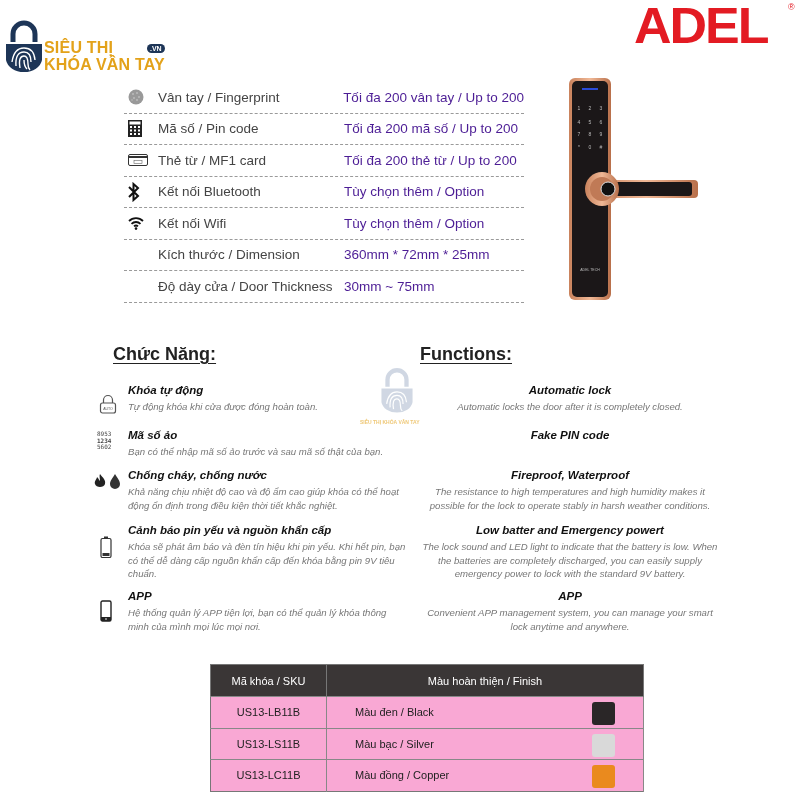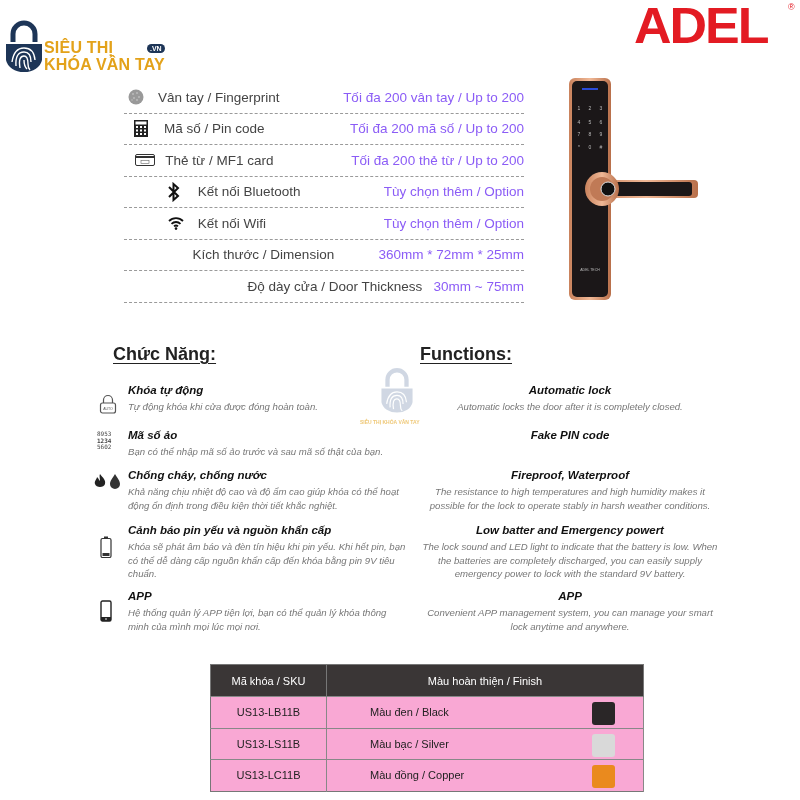--- a/index.html
+++ b/index.html
@@ -8,24 +8,24 @@
 
   
   .brand-logo { position: absolute; left: 2px; top: 20px; width: 180px; height: 56px; }
   .brand-text { position: absolute; left: 42px; top: 19px; font-weight: 700; color: #e3a21a; font-size: 16px; line-height: 17px; letter-spacing: 0.2px; }
   .brand-vn { position: absolute; left: 145px; top: 24px; background: #1d3557; color: #fff; font-size: 7px; font-weight: 700; padding: 1px 3px; border-radius: 5px; }
   .adel { position: absolute; left: 634px; top: 0px; font-family: "Liberation Sans", sans-serif; font-weight: 700; font-size: 52px; color: #e31b23; letter-spacing: -2px; line-height: 52px; transform: scaleY(0.95); }
   .adel-r { position: absolute; left: 788px; top: 2px; font-size: 9px; color: #e31b23; }
 
   
   .specs { position: absolute; left: 124px; top: 82px; width: 400px; }
-  .spec-row { position: relative; height: 31.5px; border-bottom: 1px dashed #9a9a9a; display: flex; align-items: center; justify-content: flex-end; }
+  .spec-row { position: relative; height: 31.5px; border-bottom: 1px dashed #9a9a9a; display: flex; align-items: center; }
   .spec-icon { width: 34px; height: 20px; display: flex; align-items: center; justify-content: flex-start; padding-left: 4px; }
   .spec-label { width: 186px; font-size: 13.5px; color: #444; white-space: nowrap; }
-  .spec-value { font-size: 13.5px; color: #8b5cf6; white-space: nowrap; }
+  .spec-value { font-size: 13.5px; color: #4c1d95; white-space: nowrap; }
 
   
   .product { position: absolute; left: 564px; top: 74px; width: 140px; height: 230px; }
 
   
   .col { position: absolute; top: 344px; width: 300px; }
   .col-left { left: 96px; }
   .col-right { left: 420px; }
   .col-title { font-weight: 700; font-size: 18px; color: #222; text-decoration: underline; text-underline-offset: 3px; margin-bottom: 14px; height: 24px; }
   .col-left .col-title { padding-left: 17px; }
@@ -38,21 +38,21 @@
 
   
   .watermark { position: absolute; left: 378px; top: 366px; width: 38px; height: 50px; opacity: 0.35; }
   .watermark-text { position: absolute; left: 360px; top: 419px; font-size: 5px; color: #e3a21a; opacity: 0.6; font-weight: 700; white-space: nowrap; }
 
   
   .sku-table { position: absolute; left: 210px; top: 664px; width: 434px; border-collapse: collapse; border: 1px solid #777; }
   .sku-table th { background: #3a3636; color: #fff; font-weight: 400; font-size: 11px; height: 32px; border-right: 1px solid #777; }
   .sku-table td { font-size: 11px; color: #222; height: 31.5px; border-top: 1px solid #888; border-right: 1px solid #888; background: #f9a8d4; }
   .sku-table .c-sku { width: 116px; text-align: center; }
-  .sku-table .c-fin { position: relative; padding-left: 43px; }
+  .sku-table .c-fin { position: relative; padding-left: 28px; }
   .swatch { position: absolute; right: 28px; top: 5px; width: 23px; height: 23px; border-radius: 3px; }
 </style>
 </head>
 <body>
 
 <div class="brand-logo">
   <svg width="44" height="54" viewBox="0 0 44 54" style="position:absolute;left:0;top:0">
     <path d="M11 22 V14 a11 11 0 0 1 22 0 V22" fill="none" stroke="#1d3557" stroke-width="5"></path>
     <path d="M4 24 h36 v16 a18 14 0 0 1 -18 12 a18 14 0 0 1 -18 -12 z" fill="#1d3557"></path>
     <g fill="none" stroke="#ffffff" stroke-width="1.4">

